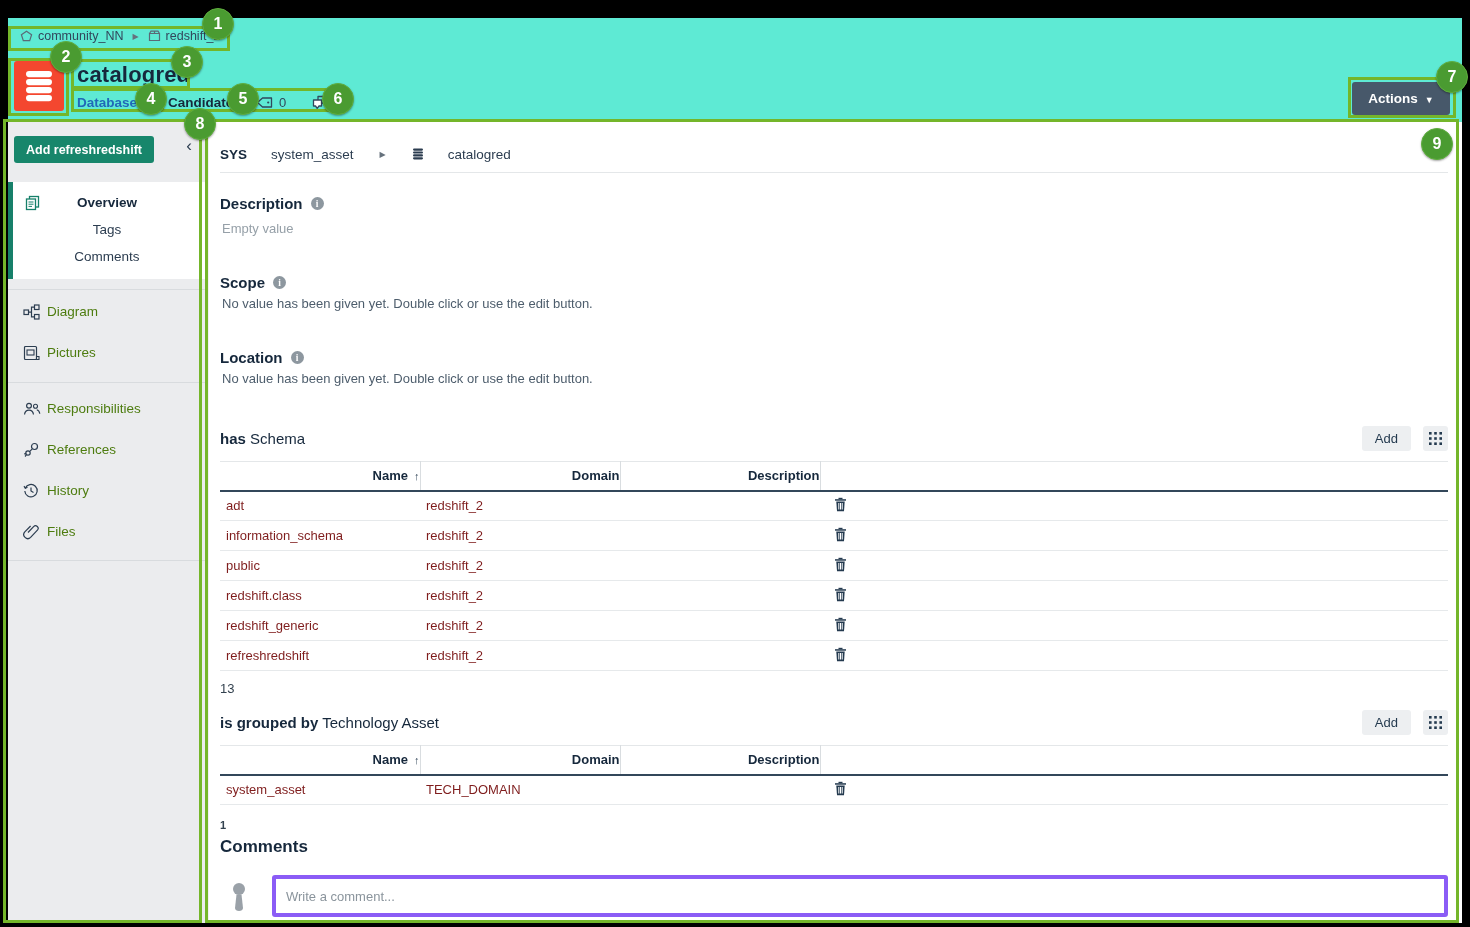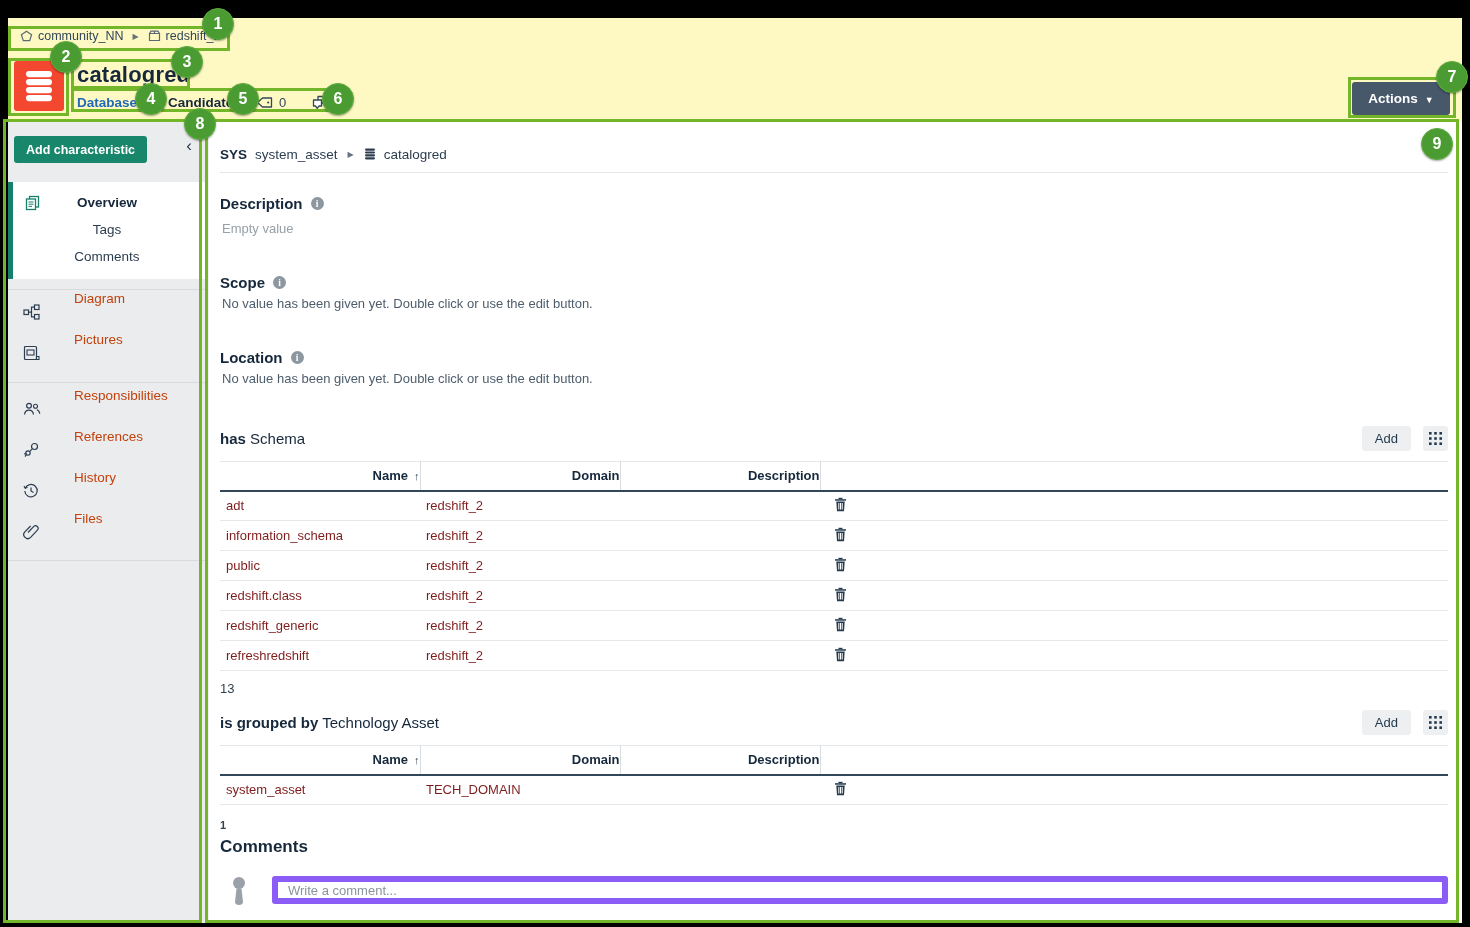--- a/index.html
+++ b/index.html
@@ -2,21 +2,21 @@
 <html><head>
 <meta charset="utf-8">
 <style>
   * { margin:0; padding:0; box-sizing:border-box; }
   html,body { width:1470px; height:927px; }
   body { background:#000; position:relative; font-family:"Liberation Sans", sans-serif; color:#243a4f; overflow:hidden; }
 
   .app { position:absolute; left:8px; top:18px; width:1454px; height:905px; background:#f4f5f6; overflow:hidden; }
 
   
-  .app-header { position:absolute; left:0; top:0; width:100%; height:104px; background:#fef9c3; }
+  .app-header { position:absolute; left:0; top:0; width:100%; height:104px; background:#5eead4; }
   .crumbs { position:absolute; left:12px; top:11px; display:flex; align-items:center; gap:7px; font-size:12.5px; color:#32475c; }
   .crumbs .sep { font-size:8px; color:#66727d; margin:0 2px; }
   .crumbs .crumb { display:flex; align-items:center; gap:5px; cursor:pointer; }
   .logo { position:absolute; left:6px; top:43px; width:50px; height:50px; background:#f4472f; border-radius:3px; display:flex; align-items:center; justify-content:center; }
   .page-title { position:absolute; left:69px; top:44px; font-size:22px; font-weight:700; color:#16283c; letter-spacing:.2px; }
   .meta-row { position:absolute; left:69px; top:77px; display:flex; align-items:center; font-size:13.5px; }
   .type-link { color:#2169b8; font-weight:700; cursor:pointer; width:91px; }
   .status-label { color:#16283c; font-weight:700; width:88px; }
   .cnt { display:flex; align-items:center; gap:6px; color:#32475c; font-size:13px; margin-right:26px; cursor:pointer; }
   .actions-btn { position:absolute; left:1344px; top:64px; width:98px; height:33px; background:#47586a; border:none; border-radius:3px; color:#fff; font-family:"Liberation Sans",sans-serif; font-size:13.5px; font-weight:700; cursor:pointer; display:flex; align-items:center; justify-content:center; gap:7px; }
@@ -27,26 +27,26 @@
   .sidebar { width:198px; background:#ebecee; position:relative; flex:none; }
   .addchar-btn { position:absolute; left:6px; top:14px; height:27px; padding:0 12px; background:#17866b; color:#fff; border:none; border-radius:3px; font-family:"Liberation Sans",sans-serif; font-size:12.5px; font-weight:700; cursor:pointer; }
   .collapse { position:absolute; right:14px; top:15px; font-size:17px; color:#2c3d50; cursor:pointer; line-height:1; }
   .nav-card { position:absolute; left:0; top:60px; width:100%; background:#fff; padding:7px 0 9px 0; }
   .nav-card::before { content:""; position:absolute; left:0; top:0; bottom:0; width:5px; background:#17806a; }
   .nav-item { height:27px; display:flex; align-items:center; font-size:13.5px; color:#2c3d50; cursor:pointer; position:relative;justify-content:center; }
   .nav-item.active { font-weight:700; color:#16283c; }
   .nav-item .nicon { position:absolute; left:17px; top:50%; transform:translateY(-50%); display:flex; }
   .sdivider { position:absolute; left:0; width:100%; height:1px; background:#d8dbde; }
   .sgroup { position:absolute; left:0; width:100%; }
-  .sitem { height:41px; display:flex; padding-left:66px; font-size:13.5px; color:#c2410c; cursor:pointer; position:relative; }
+  .sitem { height:41px; display:flex; align-items:center; padding-left:39px; font-size:13.5px; color:#4d7c0f; cursor:pointer; position:relative; }
   .sitem .nicon { position:absolute; left:15px; top:50%; transform:translateY(-50%); display:flex; }
 
   .main { flex:1; background:#fff; border-left:3px solid #f0f1f2; padding:0 14px 0 11px; overflow:hidden; position:relative; }
 
-  .sys-crumb { padding-top:22px; display:flex; align-items:center; gap:8px; font-size:13.5px; color:#2c3d50; height:42px; }
+  .sys-crumb { padding-top:22px; display:flex; align-items:center; gap:24px; font-size:13.5px; color:#2c3d50; height:42px; }
   .sys-crumb b { font-weight:700; color:#16283c; }
   .sys-crumb .sep { font-size:8px; color:#66727d; margin:0 2px; }
   .main hr { border:none; border-top:1px solid #e4e7e9; margin:8px 0 0 0; }
 
   h3.attr { margin-top:22px; font-size:15px; font-weight:700; color:#16283c; display:flex; align-items:center; gap:8px; }
   h3.sp1 { margin-top:38px; }
   .info-ic { width:13px; height:13px; border-radius:50%; background:#8d979f; color:#fff; font-size:9.5px; font-weight:700; font-family:"Liberation Serif",serif; display:inline-flex; align-items:center; justify-content:center; }
   .info-ic::before { content:"i"; }
   .attr-val { margin-top:9px; font-size:13px; color:#96a0a8; padding-left:2px; }
   .attr-val.darker { color:#4d5d6c; margin-top:5px; }
@@ -63,21 +63,21 @@
   table.rel th:not(:last-child) { border-right:1px solid #d9dde0;text-align:right; }
   table.rel td { height:30px; font-size:13px; color:#7f1d1d; padding-left:6px; border-bottom:1px solid #e6e9eb; }
   table.rel td.namecell { cursor:pointer; }
   .sort-ic { font-size:11px; color:#33475a; margin-left:6px; font-weight:400; }
   .trash { cursor:pointer; display:inline-flex; padding-left:8px; }
   .tcount { padding:10px 28px 0 0; font-size:13px; color:#33424f; }
   .tcount.small { font-size:11px; font-weight:700; padding-top:14px; }
 
   .comments-title { margin-top:6px; font-size:17px; font-weight:700; color:#16283c; }
   .comment-row { margin-top:18px; display:flex; align-items:center; gap:20px; padding-left:6px; }
-  .comment-input { flex:1; height:28px; border:6px solid #8b5cf6; border-radius:3px; padding:0 10px; font-family:"Liberation Sans",sans-serif; font-size:13px; color:#33424f; }
+  .comment-input { flex:1; height:42px; border:4px solid #8b5cf6; border-radius:3px; padding:0 10px; font-family:"Liberation Sans",sans-serif; font-size:13px; color:#33424f; }
   .comment-input::placeholder { color:#8a949c; }
 
   
   .abox { position:absolute; border:3px solid #74b62a; z-index:50; pointer-events:none; }
   .acircle { position:absolute; width:32px; height:32px; border-radius:50%; background:#4a9b31; border:1px solid #5fae3e; color:#fff; font-size:16px; font-weight:700; display:flex; align-items:center; justify-content:center; z-index:60; box-shadow:0 1px 2px rgba(0,0,0,.35); pointer-events:none; }
 
   svg { display:block; }
 </style>
 </head>
 <body>
@@ -143,21 +143,21 @@
 
     <button class="actions-btn">
       <span>Actions</span>
       <span class="dn">▼</span>
     </button>
   </div>
 
   <div class="app-body">
 
     <div class="sidebar">
-      <button class="addchar-btn">Add characteristic</button>
+      <button class="addchar-btn">Add refreshredshift</button>
       <span class="collapse">‹</span>
 
       <div class="nav-card">
         <div class="nav-item active">
           <span class="nicon">
             <svg width="16" height="16" viewBox="0 0 16 16">
                 <rect x="4.5" y="1.5" width="9" height="10.5" fill="#fff" stroke="#17806a" stroke-width="1.3"></rect>
                 <rect x="1.5" y="4" width="9" height="10.5" fill="#fff" stroke="#17806a" stroke-width="1.3"></rect>
                 <path d="M3.5 7h5M3.5 9.2h5M3.5 11.4h3.5" stroke="#17806a" stroke-width="1"></path>
               </svg>

